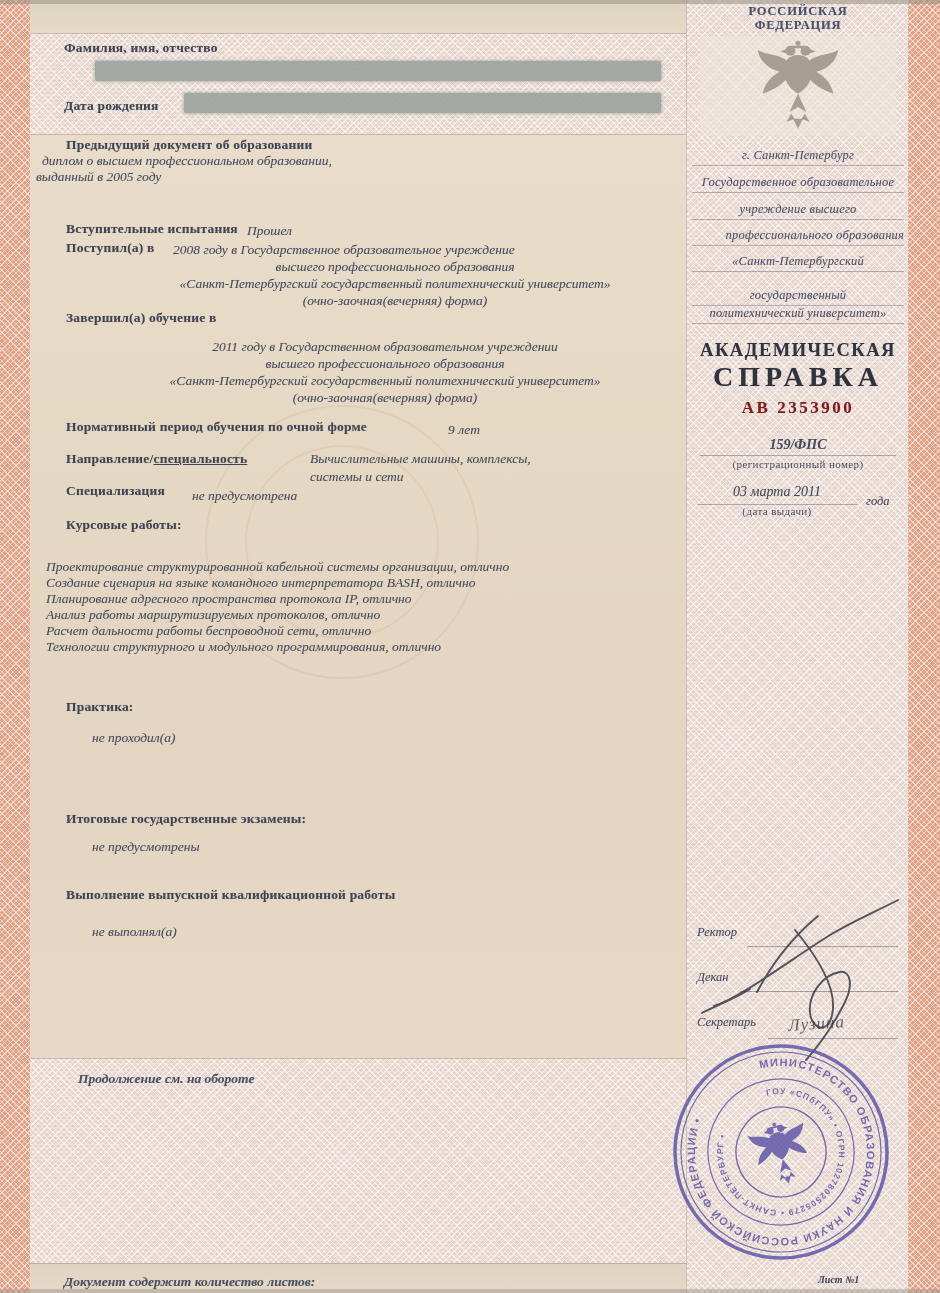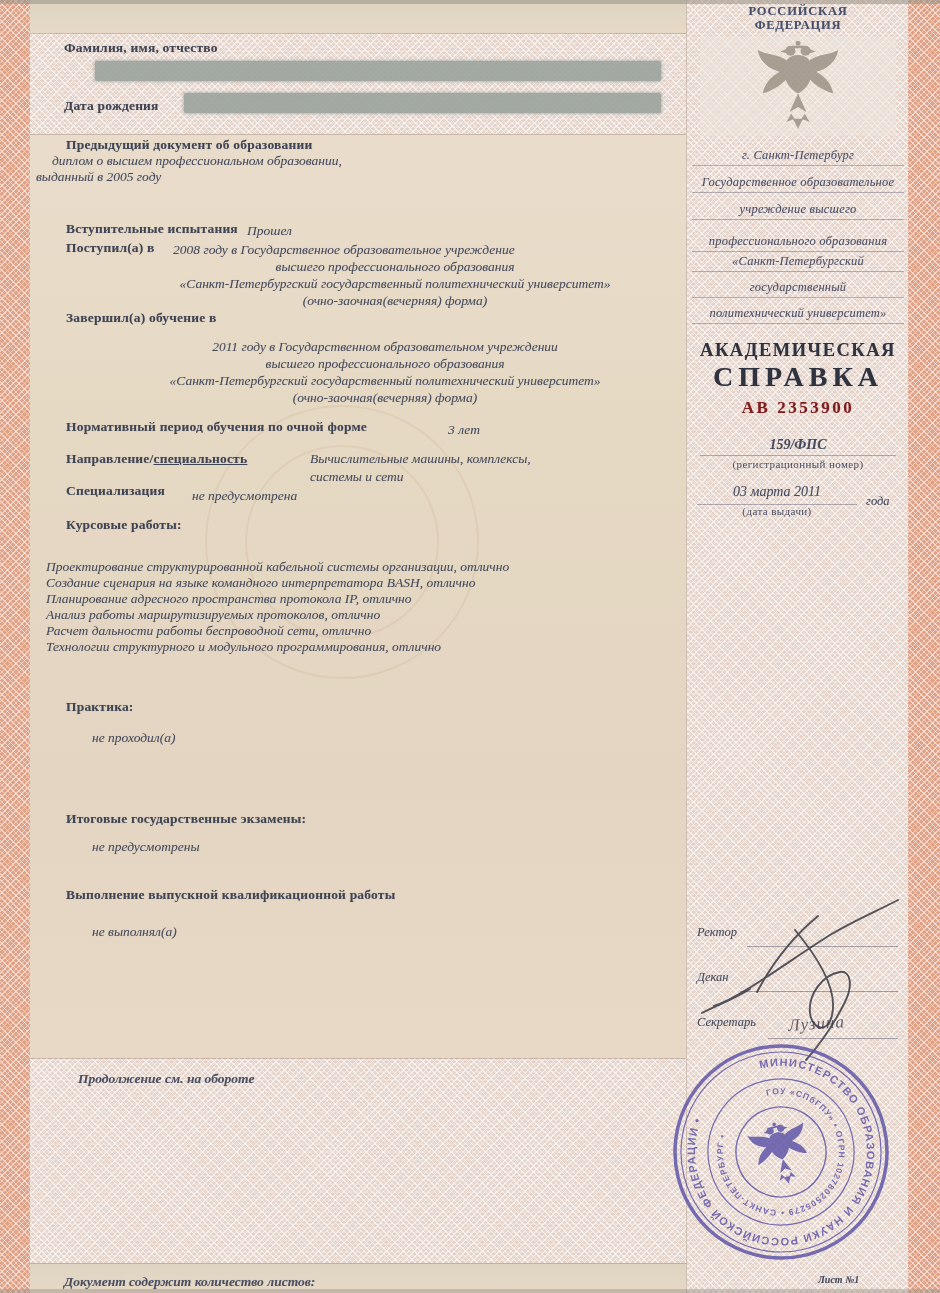--- a/index.html
+++ b/index.html
@@ -59,40 +59,40 @@
 
   <div class="wm-ring" style="left:205px;top:405px;width:270px;height:270px;"></div>
   <div class="wm-ring" style="left:245px;top:445px;width:190px;height:190px;"></div>
 
   <div class="abs lbl" style="left:64px;top:40px;">Фамилия, имя, отчество</div>
   <div class="abs redact" style="left:95px;top:61px;width:566px;height:20px;"></div>
   <div class="abs lbl" style="left:64px;top:98px;">Дата рождения</div>
   <div class="abs redact" style="left:184px;top:93px;width:477px;height:20px;"></div>
 
   <div class="abs lbl" style="left:66px;top:137px;">Предыдущий документ об образовании</div>
-  <div class="abs val" style="left:42px;top:153px;margin-left:10px;">диплом о высшем профессиональном образовании,</div>
+  <div class="abs val" style="left:42px;top:153px;">диплом о высшем профессиональном образовании,</div>
   <div class="abs val" style="left:36px;top:169px;">выданный в 2005 году</div>
 
   <div class="abs lbl" style="left:66px;top:221px;">Вступительные испытания</div>
   <div class="abs val" style="left:247px;top:223px;">Прошел</div>
 
   <div class="abs lbl" style="left:66px;top:240px;">Поступил(а) в</div>
   <div class="abs val" style="left:173px;top:242px;">2008 году в Государственное образовательное учреждение</div>
   <div class="abs val cen" style="left:110px;top:259px;width:570px;">высшего профессионального образования</div>
   <div class="abs val cen" style="left:110px;top:276px;width:570px;">«Санкт-Петербургский государственный политехнический университет»</div>
   <div class="abs val cen" style="left:110px;top:293px;width:570px;">(очно-заочная(вечерняя) форма)</div>
 
   <div class="abs lbl" style="left:66px;top:310px;">Завершил(а) обучение в</div>
   <div class="abs val cen" style="left:100px;top:339px;width:570px;">2011 году  в Государственном образовательном учреждении</div>
   <div class="abs val cen" style="left:100px;top:356px;width:570px;">высшего профессионального образования</div>
   <div class="abs val cen" style="left:100px;top:373px;width:570px;">«Санкт-Петербургский государственный политехнический университет»</div>
   <div class="abs val cen" style="left:100px;top:390px;width:570px;">(очно-заочная(вечерняя) форма)</div>
 
   <div class="abs lbl" style="left:66px;top:419px;">Нормативный период обучения по очной форме</div>
-  <div class="abs val" style="left:448px;top:422px;">3 лет</div>
+  <div class="abs val" style="left:448px;top:422px;">9 лет</div>
 
   <div class="abs lbl" style="left:66px;top:451px;">
     <span>Направление/</span><span style="text-decoration:underline;">специальность</span>
   </div>
   <div class="abs val" style="left:310px;top:451px;">Вычислительные машины, комплексы,</div>
   <div class="abs val" style="left:310px;top:469px;">системы и сети</div>
 
   <div class="abs lbl" style="left:66px;top:483px;">Специализация</div>
   <div class="abs val" style="left:192px;top:488px;">не предусмотрена</div>
 
@@ -141,23 +141,23 @@
           <path d="M44 96 L50 108 L56 96 Z"></path>
         </g>
       </symbol>
     </defs>
     <use href="#eagle" width="100" height="114" style="color:#8d8577;" opacity="0.72"></use>
   </svg>
 
   <div class="sb-inst" style="top:148px;">г. Санкт-Петербург</div>
   <div class="sb-inst" style="top:175px;">Государственное образовательное</div>
   <div class="sb-inst" style="top:202px;">учреждение высшего</div>
-  <div class="sb-inst" style="top:234px;">профессионального образования</div>
+  <div class="sb-inst" style="top:228px;text-align:right;">профессионального образования</div>
   <div class="sb-inst" style="top:254px;">«Санкт-Петербургский</div>
-  <div class="sb-inst" style="top:280px;">государственный</div>
+  <div class="sb-inst" style="top:288px;">государственный</div>
   <div class="sb-inst" style="top:306px;">политехнический университет»</div>
 
   <div class="abs cen" style="left:688px;top:340px;width:220px;font-weight:bold;font-size:18.5px;letter-spacing:1.5px;color:#2f333f;text-shadow:0 0 1px rgba(40,40,55,.3);">АКАДЕМИЧЕСКАЯ</div>
   <div class="abs cen" style="left:688px;top:361px;width:220px;font-weight:bold;font-size:28px;letter-spacing:5px;color:#2f333f;text-shadow:0 0 1px rgba(40,40,55,.3);">СПРАВКА</div>
   <div class="abs cen" style="left:688px;top:398px;width:220px;font-weight:bold;font-size:17px;letter-spacing:2.5px;color:#7f1d1d;text-shadow:0 0 1px rgba(168,71,77,.4);">АВ 2353900</div>
 
   <div class="abs cen val rline" style="left:700px;top:437px;width:196px;font-weight:bold;font-size:14px;padding-bottom:2px;">159/ФПС</div>
   <div class="abs cen caption" style="left:688px;top:458px;width:220px;">(регистрационный номер)</div>
 
   <div class="abs cen val rline" style="left:697px;top:484px;width:160px;font-size:14px;padding-bottom:4px;">03  марта  2011</div>

